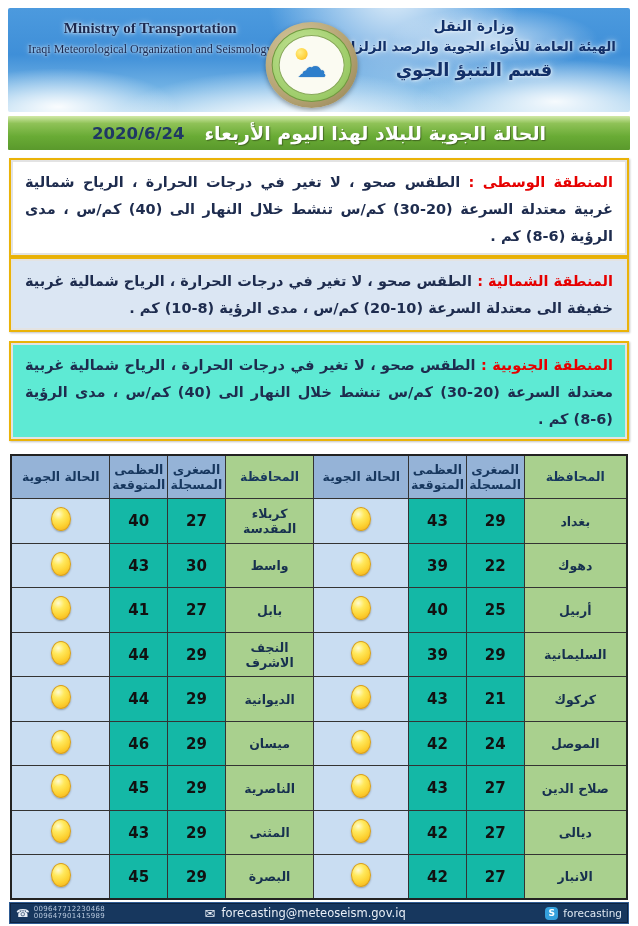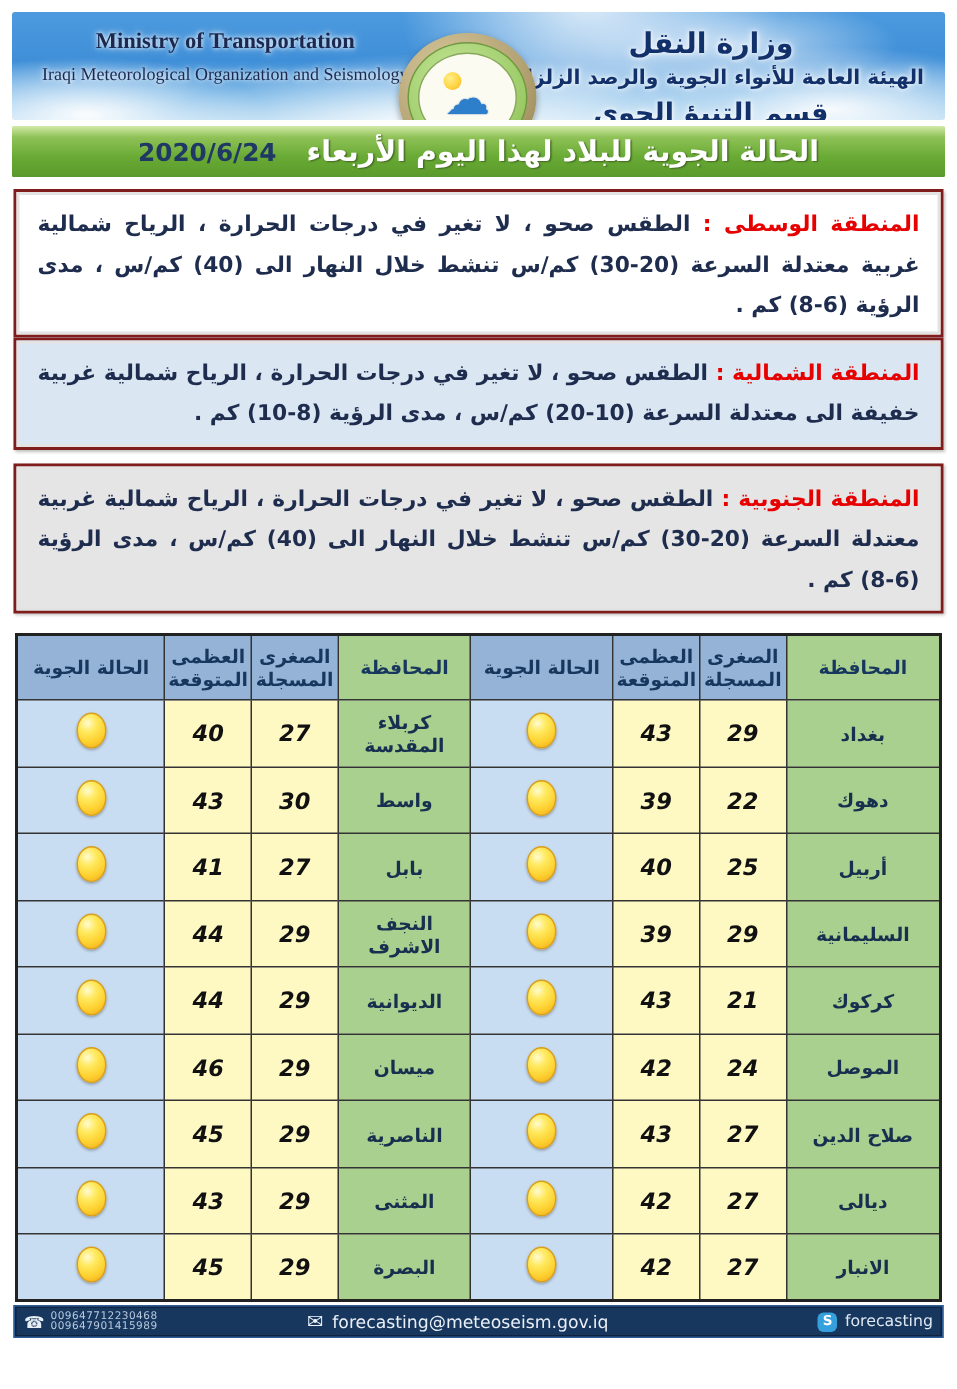--- a/index.html
+++ b/index.html
@@ -5,21 +5,21 @@
   * { margin:0; padding:0; box-sizing:border-box; }
   html,body { width:638px; }
   body {
     font-family:"DejaVu Sans","Liberation Sans",sans-serif;
     background:#ffffff; width:638px; height:926px; position:relative;
   }
   .page { width:638px; height:926px; background:#fff; padding:8px 8px 0 8px; overflow:hidden; }
 
   
   .sky-header {
-    position:relative; height:72px; border-radius:2px; overflow:hidden;
+    position:relative; height:104px; border-radius:2px; overflow:hidden;
     background:
       radial-gradient(ellipse 170px 55px at 8% 95%, rgba(255,255,255,.95), rgba(255,255,255,0) 70%),
       radial-gradient(ellipse 240px 70px at 45% 108%, rgba(255,255,255,.98), rgba(255,255,255,0) 72%),
       radial-gradient(ellipse 200px 60px at 88% 90%, rgba(255,255,255,.92), rgba(255,255,255,0) 70%),
       radial-gradient(ellipse 150px 45px at 78% 30%, rgba(255,255,255,.65), rgba(255,255,255,0) 70%),
       radial-gradient(circle 170px at 62% -20%, rgba(255,255,255,.85), rgba(255,255,255,0) 75%),
       linear-gradient(180deg,#4c9ade 0%, #3f8fd8 45%, #77b6e6 80%, #a8d2ef 100%);
     display:flex; align-items:flex-start; justify-content:space-between;
   }
   .en-block {
@@ -27,21 +27,21 @@
     font-family:"Liberation Serif","DejaVu Serif",serif; color:#1b2950;
     text-shadow:0 0 3px rgba(255,255,255,.9), 0 0 6px rgba(255,255,255,.7);
   }
   .en-block .l1 { font-size:15px; font-weight:bold; }
   .en-block .l2 { font-size:12px; margin-top:5px; }
   .en-block .l3 { font-size:13px; margin-top:5px; }
   .ar-block {
     margin:10px 14px 0 0; text-align:center; direction:rtl; color:#123069; font-weight:bold;
     text-shadow:0 0 3px rgba(255,255,255,.95), 0 0 7px rgba(255,255,255,.8);
   }
-  .ar-block .l1 { font-size:19px; }
+  .ar-block .l1 { font-size:14px; }
   .ar-block .l2 { font-size:13.5px; margin-top:4px; }
   .ar-block .l3 { font-size:18px; margin-top:5px; }
 
   .logo {
     position:absolute; left:50%; top:14px; transform:translateX(-58%);
     width:92px; height:86px; border-radius:50%;
     background:radial-gradient(circle at 35% 30%, #d6c79d, #b3a272 60%, #8f7d4e);
     box-shadow:0 2px 5px rgba(0,0,0,.35);
   }
   .logo-green {
@@ -70,46 +70,46 @@
   }
   .title-bar .t {
     color:#ffffff; font-weight:bold; font-size:19px;
     text-shadow:1px 1px 1px rgba(60,90,30,.8);
   }
   .title-bar .d { color:#1f3864; font-weight:bold; font-size:16.5px; }
 
   
   .region-box {
     direction:rtl; text-align:justify;
-    border:2px solid #7f1d1d; outline:2px solid #e3e3e3; outline-offset:-4px;
+    border:2px solid #eab308; outline:2px solid #e3e3e3; outline-offset:-4px;
     box-shadow:1px 1px 2px rgba(0,0,0,.25);
     padding:9px 14px 6px 14px; margin:0 1px;
     font-size:14.5px; font-weight:bold; color:#1e2c4e; line-height:1.85;
   }
   .region-box:nth-of-type(1) { margin-top:8px;  min-height:85px; background:#ffffff; }
   .region-box:nth-of-type(2) { min-height:75px; background:#dbe6f3; }
-  .region-box:nth-of-type(3) { margin-top:9px;  min-height:86px; background:#e5e5e5; }
+  .region-box:nth-of-type(3) { margin-top:9px;  min-height:86px; background:#5eead4; }
   .region-name { color:#e60000; }
 
   
   table.wx {
     direction:rtl; border-collapse:collapse; width:618px; margin:13px auto 0 auto;
     border:2px solid #222;
   }
   table.wx th, table.wx td {
     border:1px solid #333; text-align:center; vertical-align:middle;
   }
   table.wx th {
     background:#95b3d7; color:#17375e; font-weight:bold; font-size:12.5px;
     height:44px; white-space:pre-line; line-height:1.25;
   }
   table.wx th.gov-h { background:#a9d08e; }
   table.wx td { height:44.5px; }
   td.gov  { background:#a9d08e; color:#17304f; font-weight:bold; font-size:12.5px; }
-  td.num  { background:#fef9c3; color:#111; font-weight:bold; font-size:15px;font-style:italic; }
+  td.num  { background:#14b8a6; color:#111; font-weight:bold; font-size:15px; }
   td.cond { background:#c9ddf2; }
   .sun {
     display:inline-block; width:20px; height:24px; border-radius:50%;
     background:radial-gradient(circle at 35% 28%, #fffbd1 0%, #ffe95e 30%, #fdd02f 65%, #f2a71b 100%);
     border:1px solid #d89f1d; box-shadow:0 1px 2px rgba(0,0,0,.3);
   }
 
   
   .footer {
     margin:2px 1px 0 1px; background:#17375e; border:1px solid #2e5b93;

